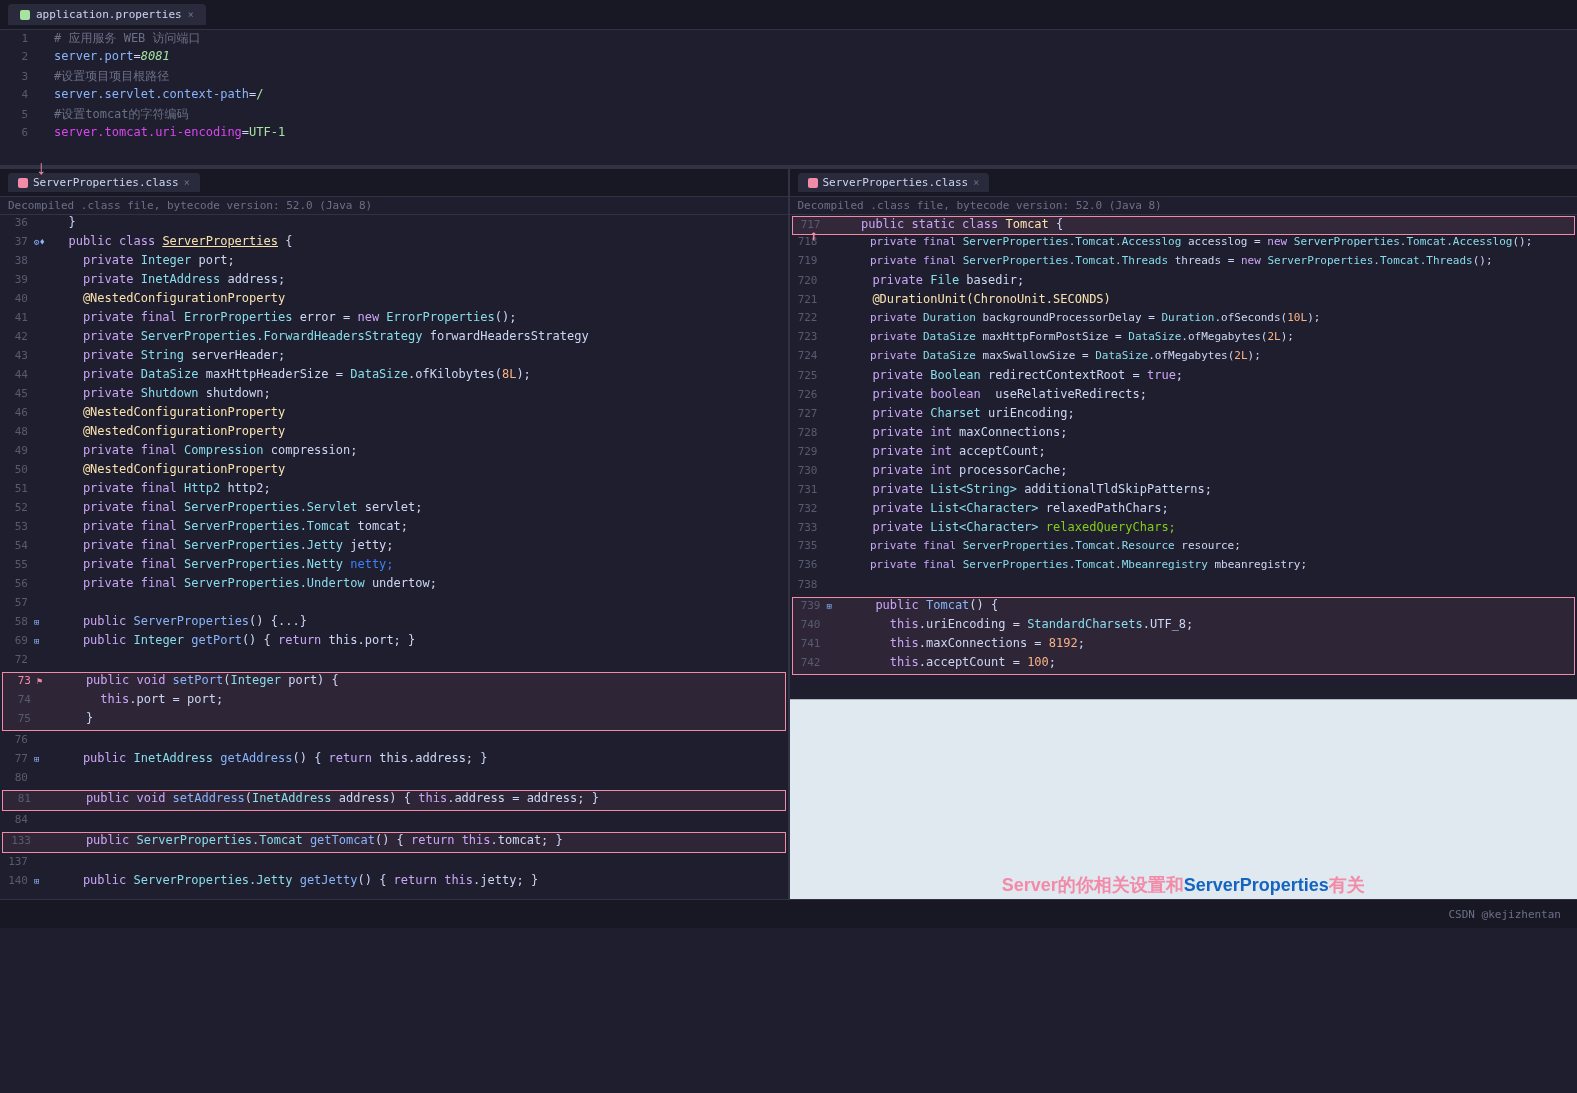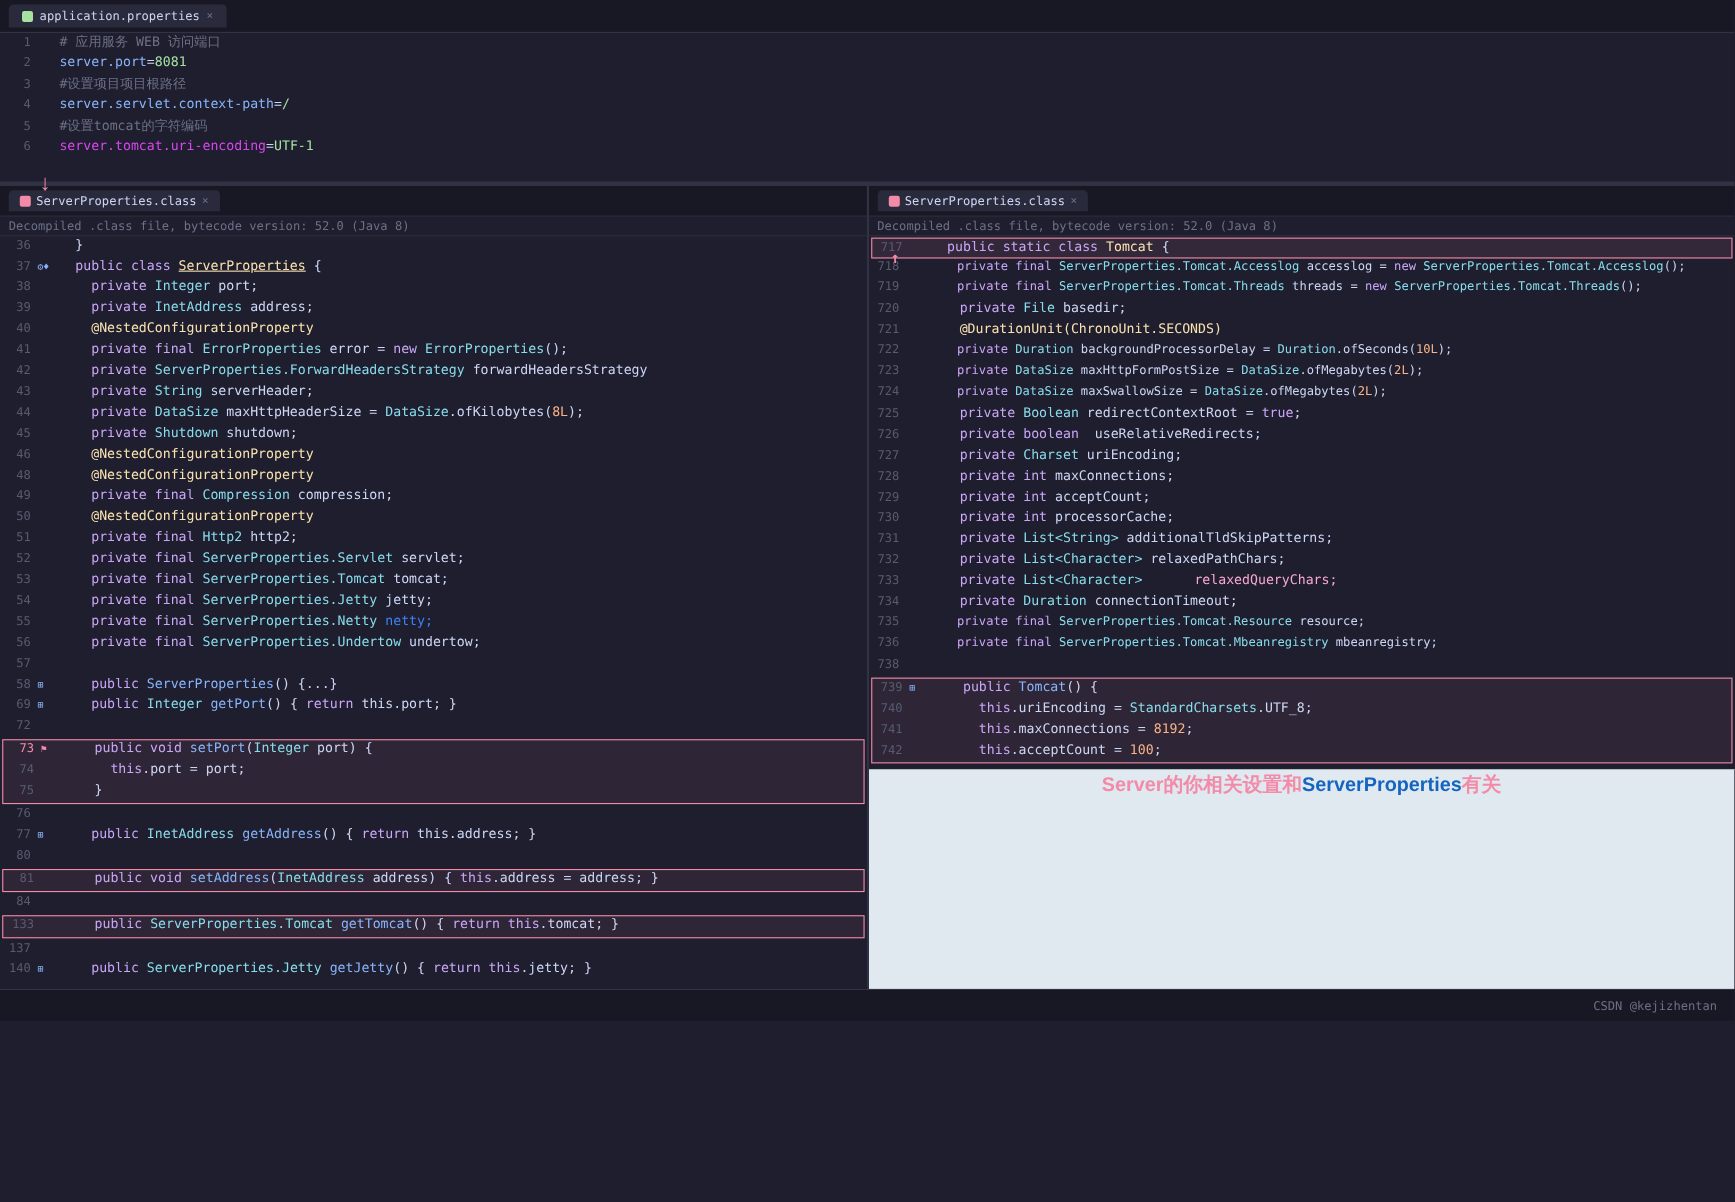--- a/index.html
+++ b/index.html
@@ -52,21 +52,21 @@
 
 <div style="background:#1e1e2e; height:135px; overflow:hidden; font-family:Consolas,monospace;">
   <div class="code-line-full">
     <span class="lnum">1</span>
     <span class="lgutter"></span>
     <span class="lcode comment"># 应用服务 WEB 访问端口</span>
   </div>
   <div class="code-line-full">
     <span class="lnum">2</span>
     <span class="lgutter"></span>
-    <span class="lcode"><span style="color:#89b4fa;">server.port</span><span style="color:#cdd6f4;">=</span><span style="color:#a6e3a1;">8081</span></span>
+    <span class="lcode"><span style="color:#89b4fa;">server.port</span><span style="color:#cdd6f4;">=</span><span style="color:#a6e3a1;font-style:italic;">8081</span></span>
   </div>
   <div class="code-line-full">
     <span class="lnum">3</span>
     <span class="lgutter"></span>
     <span class="lcode comment">#设置项目项目根路径</span>
   </div>
   <div class="code-line-full">
     <span class="lnum">4</span>
     <span class="lgutter"></span>
     <span class="lcode"><span style="color:#89b4fa;">server.servlet.context-path</span><span style="color:#cdd6f4;">=</span><span style="color:#a6e3a1;">/</span></span>
@@ -431,28 +431,23 @@
 
         <div class="code-line-full">
           <span class="lnum">732</span>
           <span class="lgutter"></span>
           <span class="lcode"><span style="color:#cba6f7;">    private </span><span style="color:#89dceb;">List&lt;Character&gt;</span><span style="color:#cdd6f4;"> relaxedPathChars;</span></span>
         </div>
 
         <div class="code-line-full">
           <span class="lnum">733</span>
           <span class="lgutter"></span>
-          <span class="lcode"><span style="color:#cba6f7;">    private </span><span style="color:#89dceb;">List&lt;Character&gt;</span><span style="color:#f9a8d4;margin-left:40px;"> relaxedQueryChars;</span></span>
-        </div>
-
-        <div class="code-line-full">
-          <span class="lnum">734</span>
-          <span class="lgutter"></span>
-          <span class="lcode"><span style="color:#cba6f7;">    private </span><span style="color:#89dceb;">Duration</span><span style="color:#cdd6f4;"> connectionTimeout;</span></span>
-        </div>
+          <span class="lcode"><span style="color:#cba6f7;">    private </span><span style="color:#89dceb;">List&lt;Character&gt;</span><span style="color:#84cc16;"> relaxedQueryChars;</span></span>
+        </div>
+
 
         <div class="code-line-full">
           <span class="lnum">735</span>
           <span class="lgutter"></span>
           <span class="lcode" style="font-size:11px;"><span style="color:#cba6f7;">    private final </span><span style="color:#89dceb;">ServerProperties.Tomcat.Resource</span><span style="color:#cdd6f4;"> resource;</span></span>
         </div>
 
         <div class="code-line-full">
           <span class="lnum">736</span>
           <span class="lgutter"></span>
@@ -486,21 +481,21 @@
             <span class="lnum">742</span>
             <span class="lgutter"></span>
             <span class="lcode"><span style="color:#cdd6f4;">      </span><span style="color:#cba6f7;">this</span><span style="color:#cdd6f4;">.acceptCount = </span><span style="color:#fab387;">100</span><span style="color:#cdd6f4;">;</span></span>
           </div>
 
         </div>
 
       </div>
     </div>
 
-    <div style="background:#e0e8f0; height:200px; display:flex; align-items:flex-start; justify-content:center; border-top:1px solid #b0b8c0;">
+    <div style="background:#e0e8f0; height:200px; display:flex; align-items:flex-end; justify-content:center; border-top:1px solid #b0b8c0;">
       <div style="font-family:'Microsoft YaHei',sans-serif; font-size:18px; font-weight:bold; text-align:center; line-height:1.5;">
         <span style="color:#f38ba8;">Server的你相关设置和</span><span style="color:#1565c0;">ServerProperties</span><span style="color:#f38ba8;">有关</span>
       </div>
     </div>
 
   </div>
 </div>
 
 <div style="height:24px; background:#181825; border-top:1px solid #313244; display:flex; align-items:center; justify-content:flex-end; padding:14px 16px; font-size:11px; color:#6c7086; font-family:Consolas,monospace;">
   <span>CSDN @kejizhentan</span>

